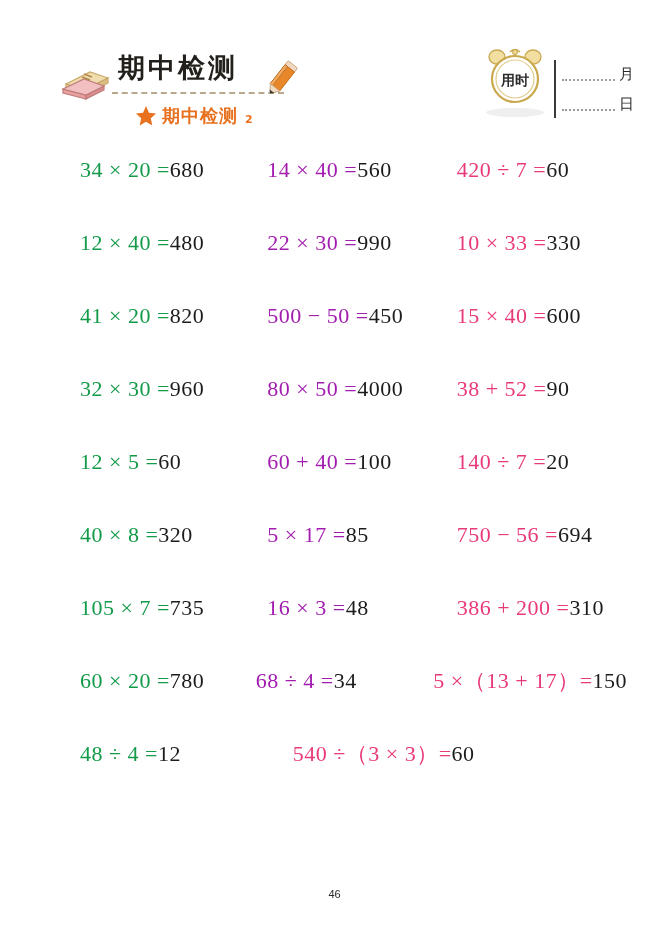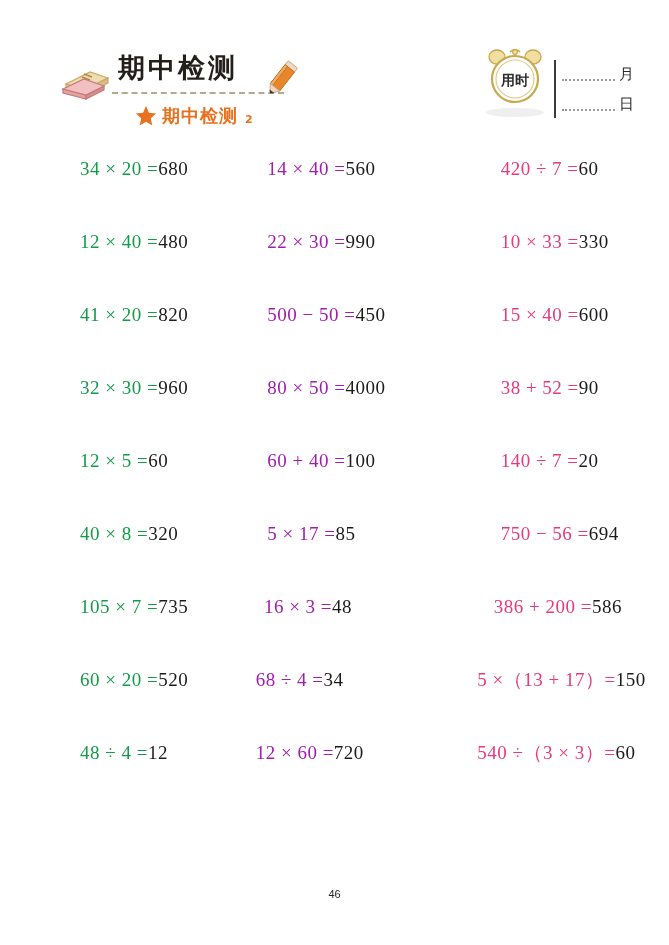--- a/index.html
+++ b/index.html
@@ -151,35 +151,35 @@
     left: 56px;
     top: 152px;
     width: 566px;
   }
   .row {
     display: flex;
     height: 73px;
   }
   .cell {
     width: 33.3333%;
-    font-size: 19px;
+    font-size: 22px;
     line-height: 1;
     padding-top: 7px;
     white-space: nowrap;
   }
   .cell.c0 { padding-left: 24px; }
   .cell.c1 { padding-left: 22px; }
   .cell.c2 { padding-left: 24px; }
 
   .expr { letter-spacing: 0.5px; }
   .ans  { color: #1c1c1c; letter-spacing: 0.5px; }
 
   .col-green { color: #139b49; }
   .col-blue  { color: #a21caf; }
-  .col-pink  { color: #e8397a; margin-left: 44px; }
+  .col-pink  { color: #e8397a; }
 
   
   .page-number {
     position: absolute;
     left: 0;
     top: 888px;
     width: 669px;
     text-align: center;
     font-family: "Liberation Sans", sans-serif;
     font-size: 11px;
@@ -275,27 +275,26 @@
       <div class="cell c2"><span class="expr col-pink">140 ÷ 7 =</span><span class="ans">20</span></div>
     </div>
     <div class="row">
       <div class="cell c0"><span class="expr col-green">40 × 8 =</span><span class="ans">320</span></div>
       <div class="cell c1"><span class="expr col-blue">5 × 17 =</span><span class="ans">85</span></div>
       <div class="cell c2"><span class="expr col-pink">750 − 56 =</span><span class="ans">694</span></div>
     </div>
     <div class="row">
       <div class="cell c0"><span class="expr col-green">105 × 7 =</span><span class="ans">735</span></div>
       <div class="cell c1"><span class="expr col-blue">16 × 3 =</span><span class="ans">48</span></div>
-      <div class="cell c2"><span class="expr col-pink">386 + 200 =</span><span class="ans">586</span></div>
-    </div>
-    <div class="row">
-      <div class="cell c0"><span class="expr col-green">60 × 20 =</span><span class="ans">520</span></div>
+      <div class="cell c2"><span class="expr col-pink">386 + 200 =</span><span class="ans">310</span></div>
+    </div>
+    <div class="row">
+      <div class="cell c0"><span class="expr col-green">60 × 20 =</span><span class="ans">780</span></div>
       <div class="cell c1"><span class="expr col-blue">68 ÷ 4 =</span><span class="ans">34</span></div>
       <div class="cell c2"><span class="expr col-pink">5 ×（13 + 17）=</span><span class="ans">150</span></div>
     </div>
     <div class="row">
       <div class="cell c0"><span class="expr col-green">48 ÷ 4 =</span><span class="ans">12</span></div>
-      <div class="cell c1"><span class="expr col-blue">12 × 60 =</span><span class="ans">720</span></div>
       <div class="cell c2"><span class="expr col-pink">540 ÷（3 × 3）=</span><span class="ans">60</span></div>
     </div>
   </div>
 
 <div class="page-number">46</div>
 
 </body></html>

